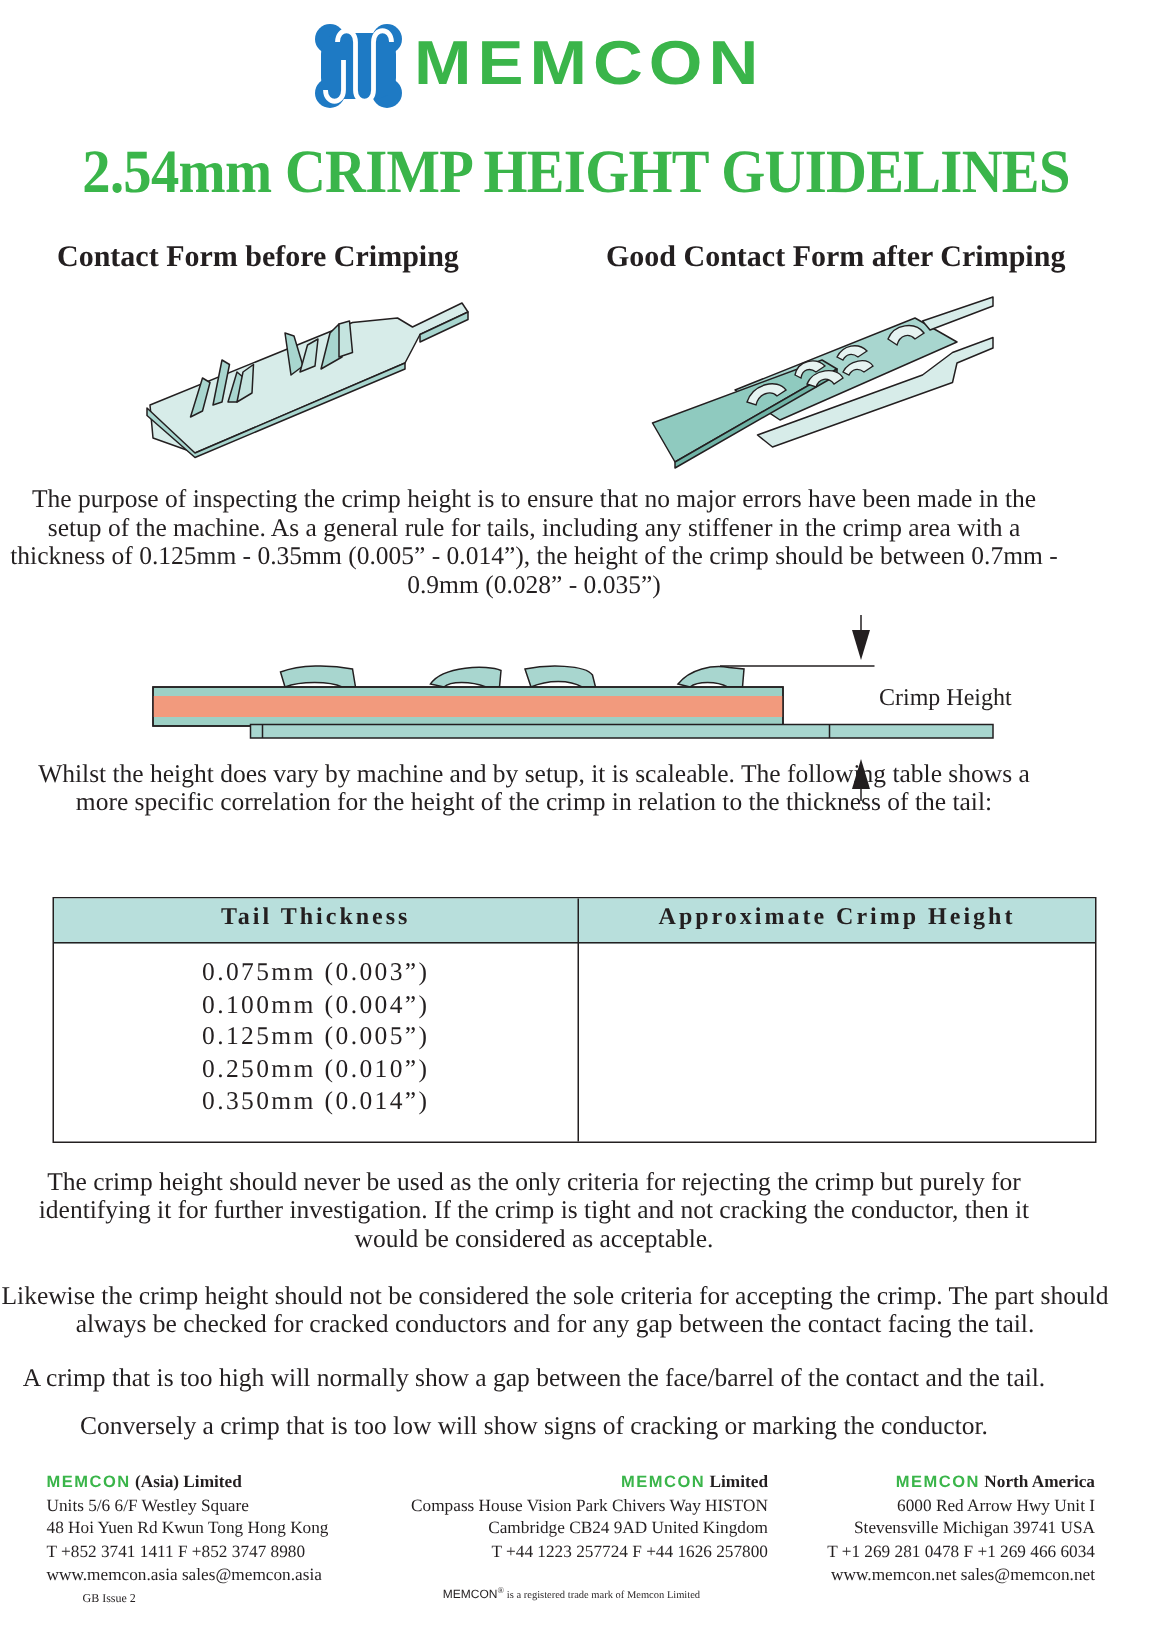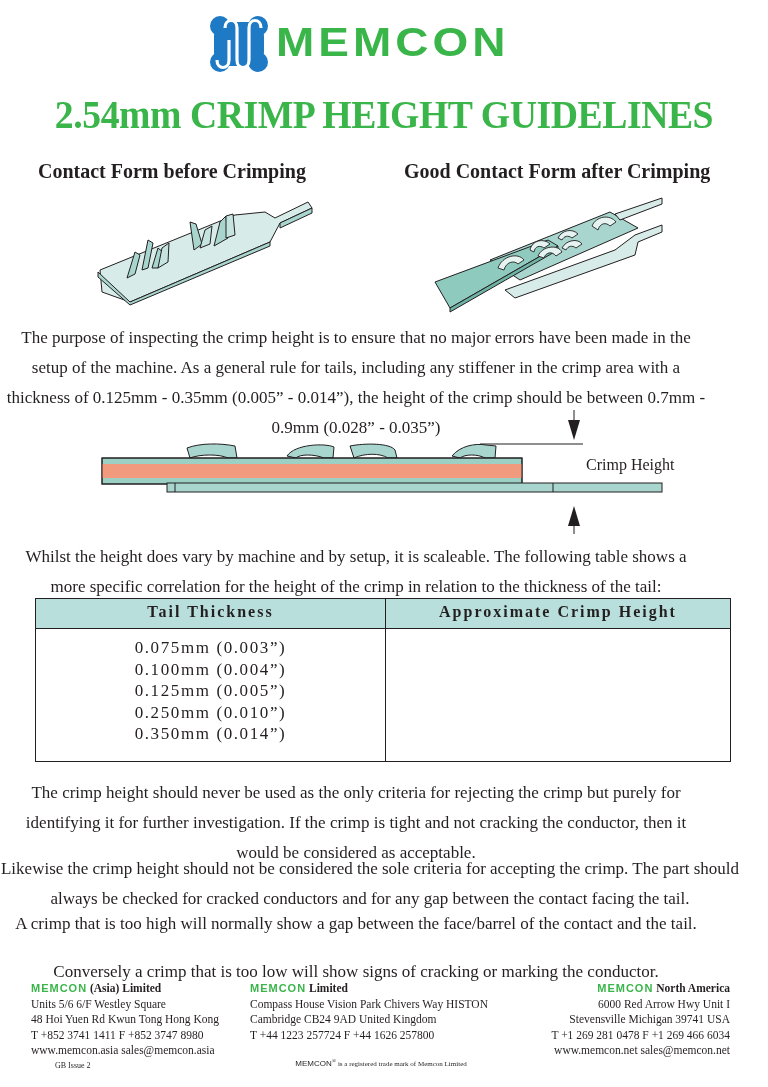--- a/index.html
+++ b/index.html
@@ -22,27 +22,27 @@
       left: 0; top: 90px; width: 768px; text-align: center;
       font-family: "Liberation Serif", serif; font-weight: bold;
       font-size: 41px; color: #3ab54a; letter-spacing: -0.5px;
       transform: scaleX(0.92); transform-origin: center top;
     }
 
     .subhead { top: 160px; font-weight: bold; font-size: 20px; white-space: nowrap; }
     #sub-left { left: 38px; }
     #sub-right { left: 404px; }
 
-    .para { left: 0; width: 712px; text-align: center; font-size: 17px; line-height: 30px; }
+    .para { left: 0; width: 712px; text-align: center; font-size: 17px; line-height: 19px; }
     #para1 { top: 323px; }
-    #para2 { top: 542px; }
+    #para2 { top: 506px; }
     #para3 { top: 778px; }
     #para4 { top: 854px; }
     #para5 { top: 909px; }
-    #para6 { top: 941px; margin-top: 16px; }
+    #para6 { top: 941px; }
 
     
     #crimp-table {
       left: 35px; top: 598px; width: 696px; height: 164px;
       border: 1.5px solid #231f20; box-sizing: border-box;
     }
     #crimp-table .thead {
       position: absolute; left: 0; top: 0; right: 0; height: 29px;
       background: #b8dfdc; border-bottom: 1.5px solid #231f20;
     }
@@ -63,21 +63,21 @@
     #tcol-right { left: 350px; width: 344px; }
 
     
     .foot { top: 981px; font-size: 11.5px; line-height: 15.5px; white-space: nowrap; }
     .foot .mini {
       font-family: "Liberation Sans", sans-serif; font-weight: bold;
       color: #3ab54a; letter-spacing: 1px; font-size: 11px;
     }
     .foot .bold { font-weight: bold; }
     #foot-asia { left: 31px; text-align: left; }
-    #foot-uk { left: 250px; width: 262px; text-align: left; }
+    #foot-uk { left: 250px; width: 262px; text-align: right; }
     #foot-na { left: 525px; width: 205px; text-align: right; }
     #issue { left: 31px; top: 1061px; font-size: 8px; padding-left: 24px; }
     #trademark { left: 250px; width: 262px; top: 1058px; text-align: center; font-size: 7px; }
     #trademark .tm-brand { font-family: "Liberation Sans", sans-serif; font-size: 8px; }
   </style>
 </head>
 <body>
 
 <div id="logo" class="abs">
   <svg width="62" height="60" viewBox="0 0 62 60" style="position:absolute;left:0;top:0">

